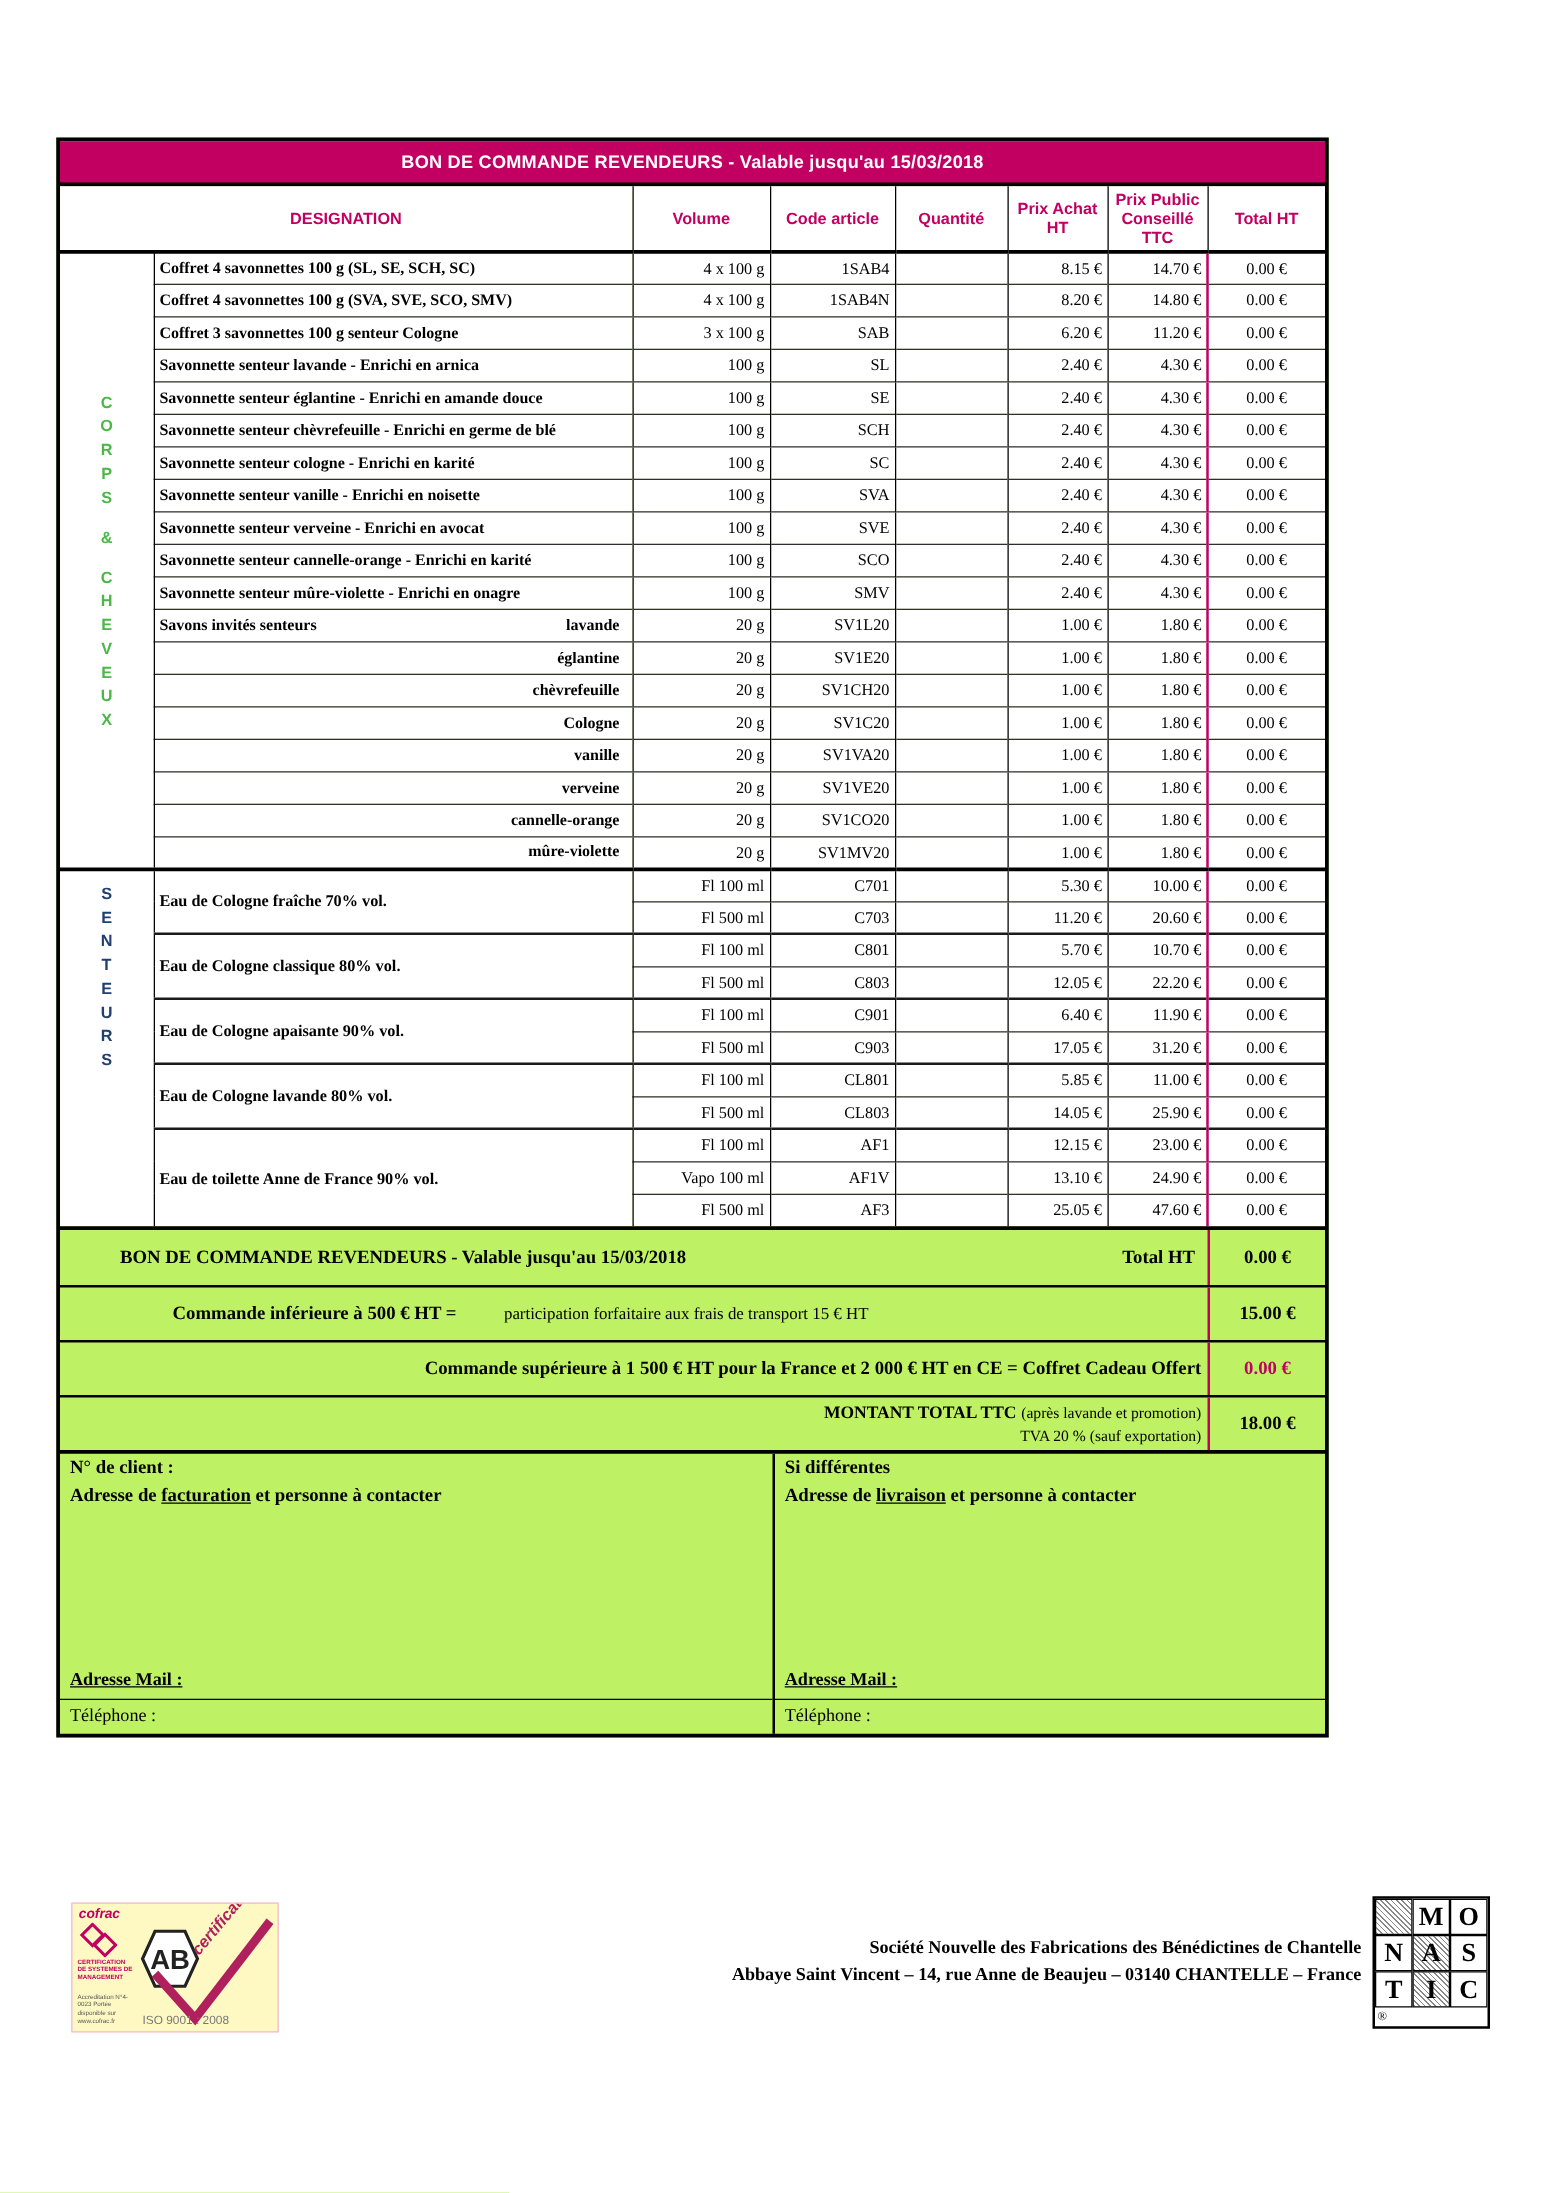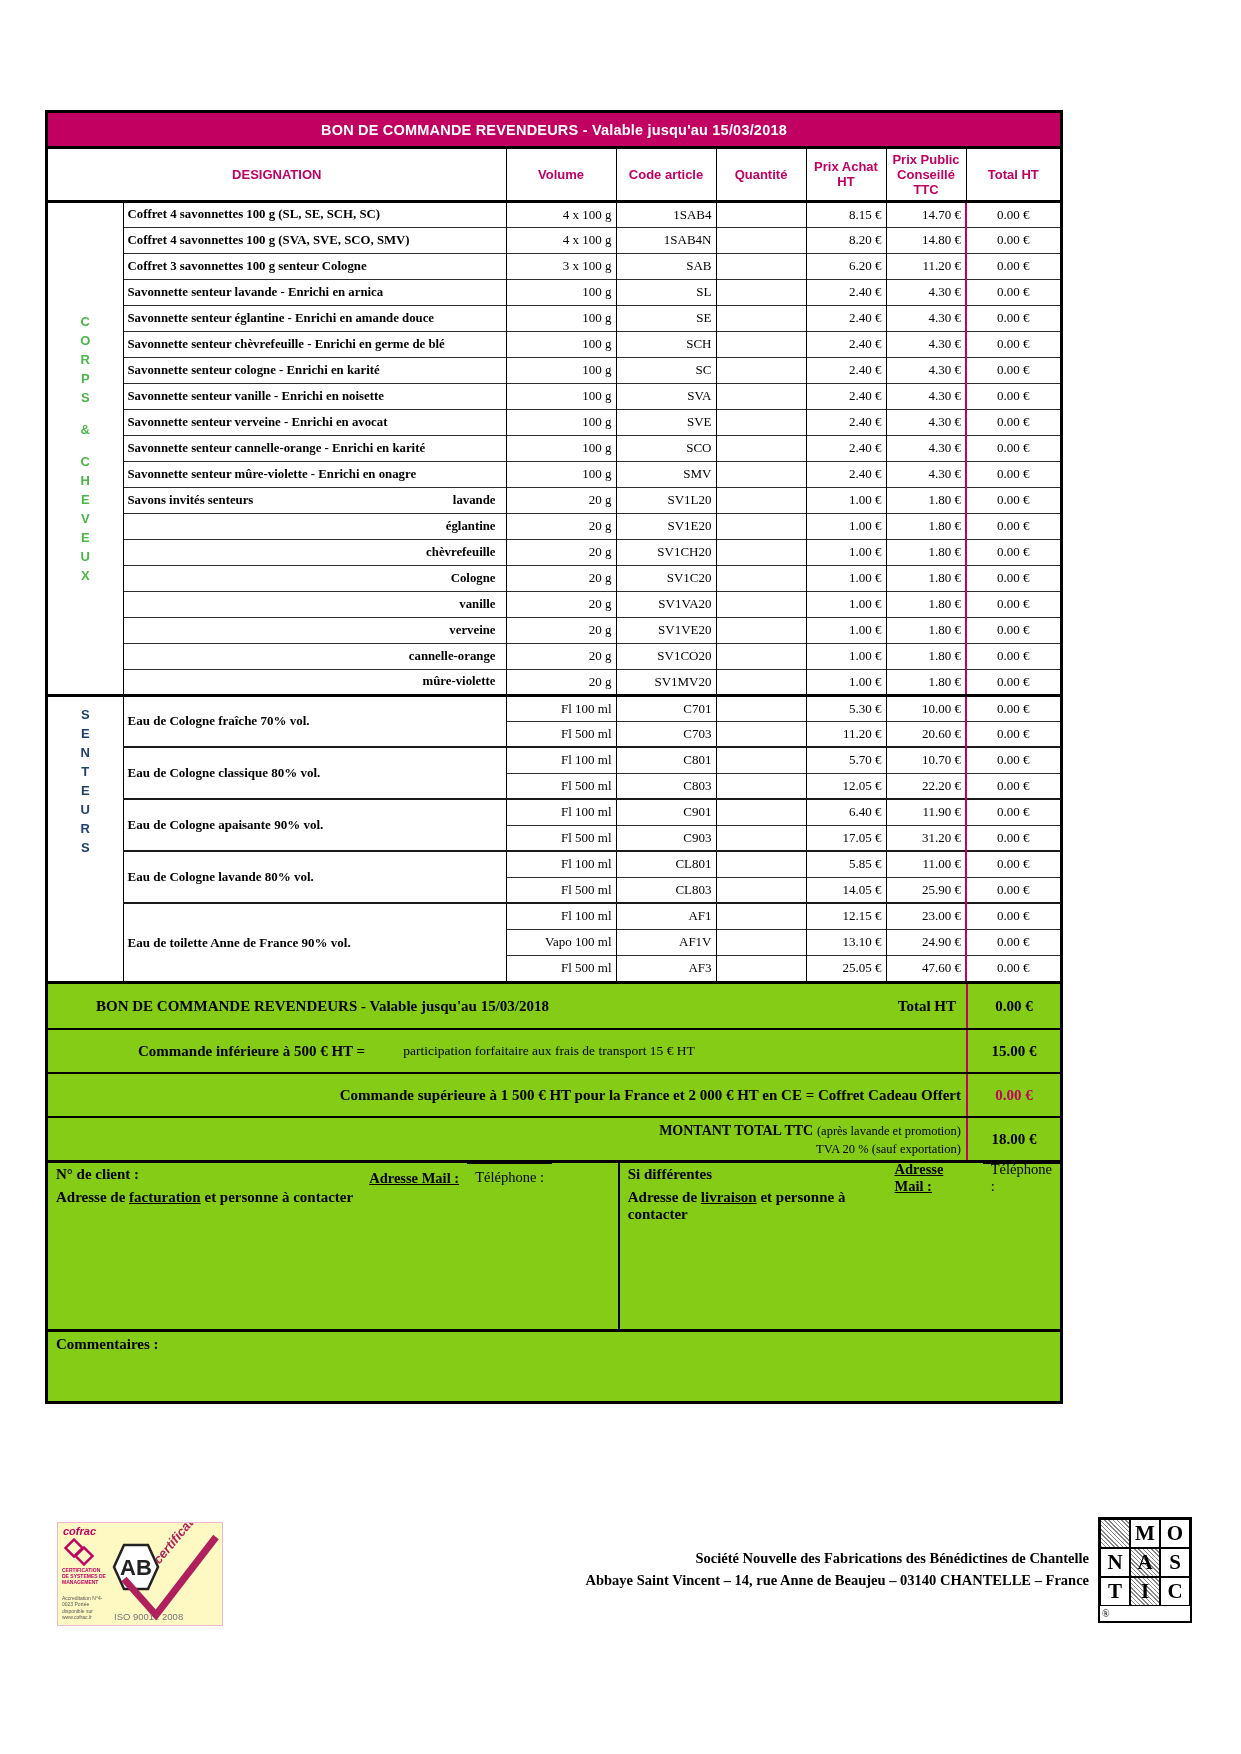--- a/index.html
+++ b/index.html
@@ -3,21 +3,21 @@
 <meta charset="utf-8">
 <style>
   :root{
     --mag:#c10062;
     --green:#4cb648;
     --blue:#20406e;
   }
   *{box-sizing:border-box;margin:0;padding:0}
   body{width:1241px;height:1754px;position:relative;background:#fff;
        font-family:"Liberation Serif",serif;color:#000;}
-  .form{position:absolute;left:45px;top:110px;width:1018px;border:3px solid #000;background:#84cc16}
+  .form{position:absolute;left:45px;top:110px;width:1018px;border:3px solid #000;background:#bef264}
 
   
   .title-bar{height:36px;background:var(--mag);border-bottom:3px solid #000;
      display:flex;align-items:center;justify-content:center;
      font-family:"Liberation Sans",sans-serif;font-weight:bold;font-size:14.5px;color:#fff;letter-spacing:.2px}
 
   
   table.order{width:100%;border-collapse:collapse;table-layout:fixed}
   table.order th{height:52px;font-family:"Liberation Sans",sans-serif;font-weight:bold;
      font-size:13px;color:var(--mag);text-align:center;vertical-align:middle;
@@ -53,21 +53,21 @@
   .r3{align-items:center;justify-content:flex-end;padding-right:5px}
   .r4{flex-direction:column;align-items:flex-end;justify-content:center;padding-right:5px;line-height:1.35}
   .sb4{font-weight:bold;font-size:14px}
   .sn{font-weight:normal;font-size:12.5px}
   .svalue{width:94px;border-left:2px solid var(--mag);display:flex;align-items:center;
      justify-content:center;font-weight:bold;font-size:15px}
   .svalue.magenta{color:var(--mag)}
 
   
   .client{display:flex;border-top:3px solid #000}
-  .ccol{display:flex;flex-direction:row}
+  .ccol{display:flex;flex-direction:column}
   .ccol.left{width:56.5%;border-right:2px solid #000}
   .ccol.right{flex:1}
   .ccontent{height:166px;padding:3px 8px}
   .cnum{font-weight:bold;font-size:15px}
   .chead{text-align:left;font-weight:bold;font-size:15px;margin-top:6px}
   .chead .u{text-decoration:underline}
   .cmail{height:30px;display:flex;align-items:center;padding:0 8px;font-weight:bold;font-size:14.5px}
   .cmail span{text-decoration:underline}
   .cphone{height:28px;border-top:1.5px solid #000;display:flex;align-items:center;padding:0 8px;font-size:14.5px}
   .comments{border-top:3px solid #000;height:72px;padding:4px 8px;font-weight:bold;font-size:15px}
@@ -568,23 +568,20 @@
       </div>
       <div class="cmail">
           <span>Adresse Mail :</span>
         </div>
       <div class="cphone">
           <span>Téléphone :</span>
         </div>
     </div>
   </div>
 
-  <div class="comments">
-    <span>Commentaires :</span>
-  </div>
 
 </div>
 
 <div class="footer-company">
   <div class="fc1">Société Nouvelle des Fabrications des Bénédictines de Chantelle</div>
   <div class="fc2">Abbaye Saint Vincent – 14, rue Anne de Beaujeu – 03140 CHANTELLE – France</div>
 </div>
 
 <div class="cert-logo">
   <div class="cofrac">cofrac</div>

